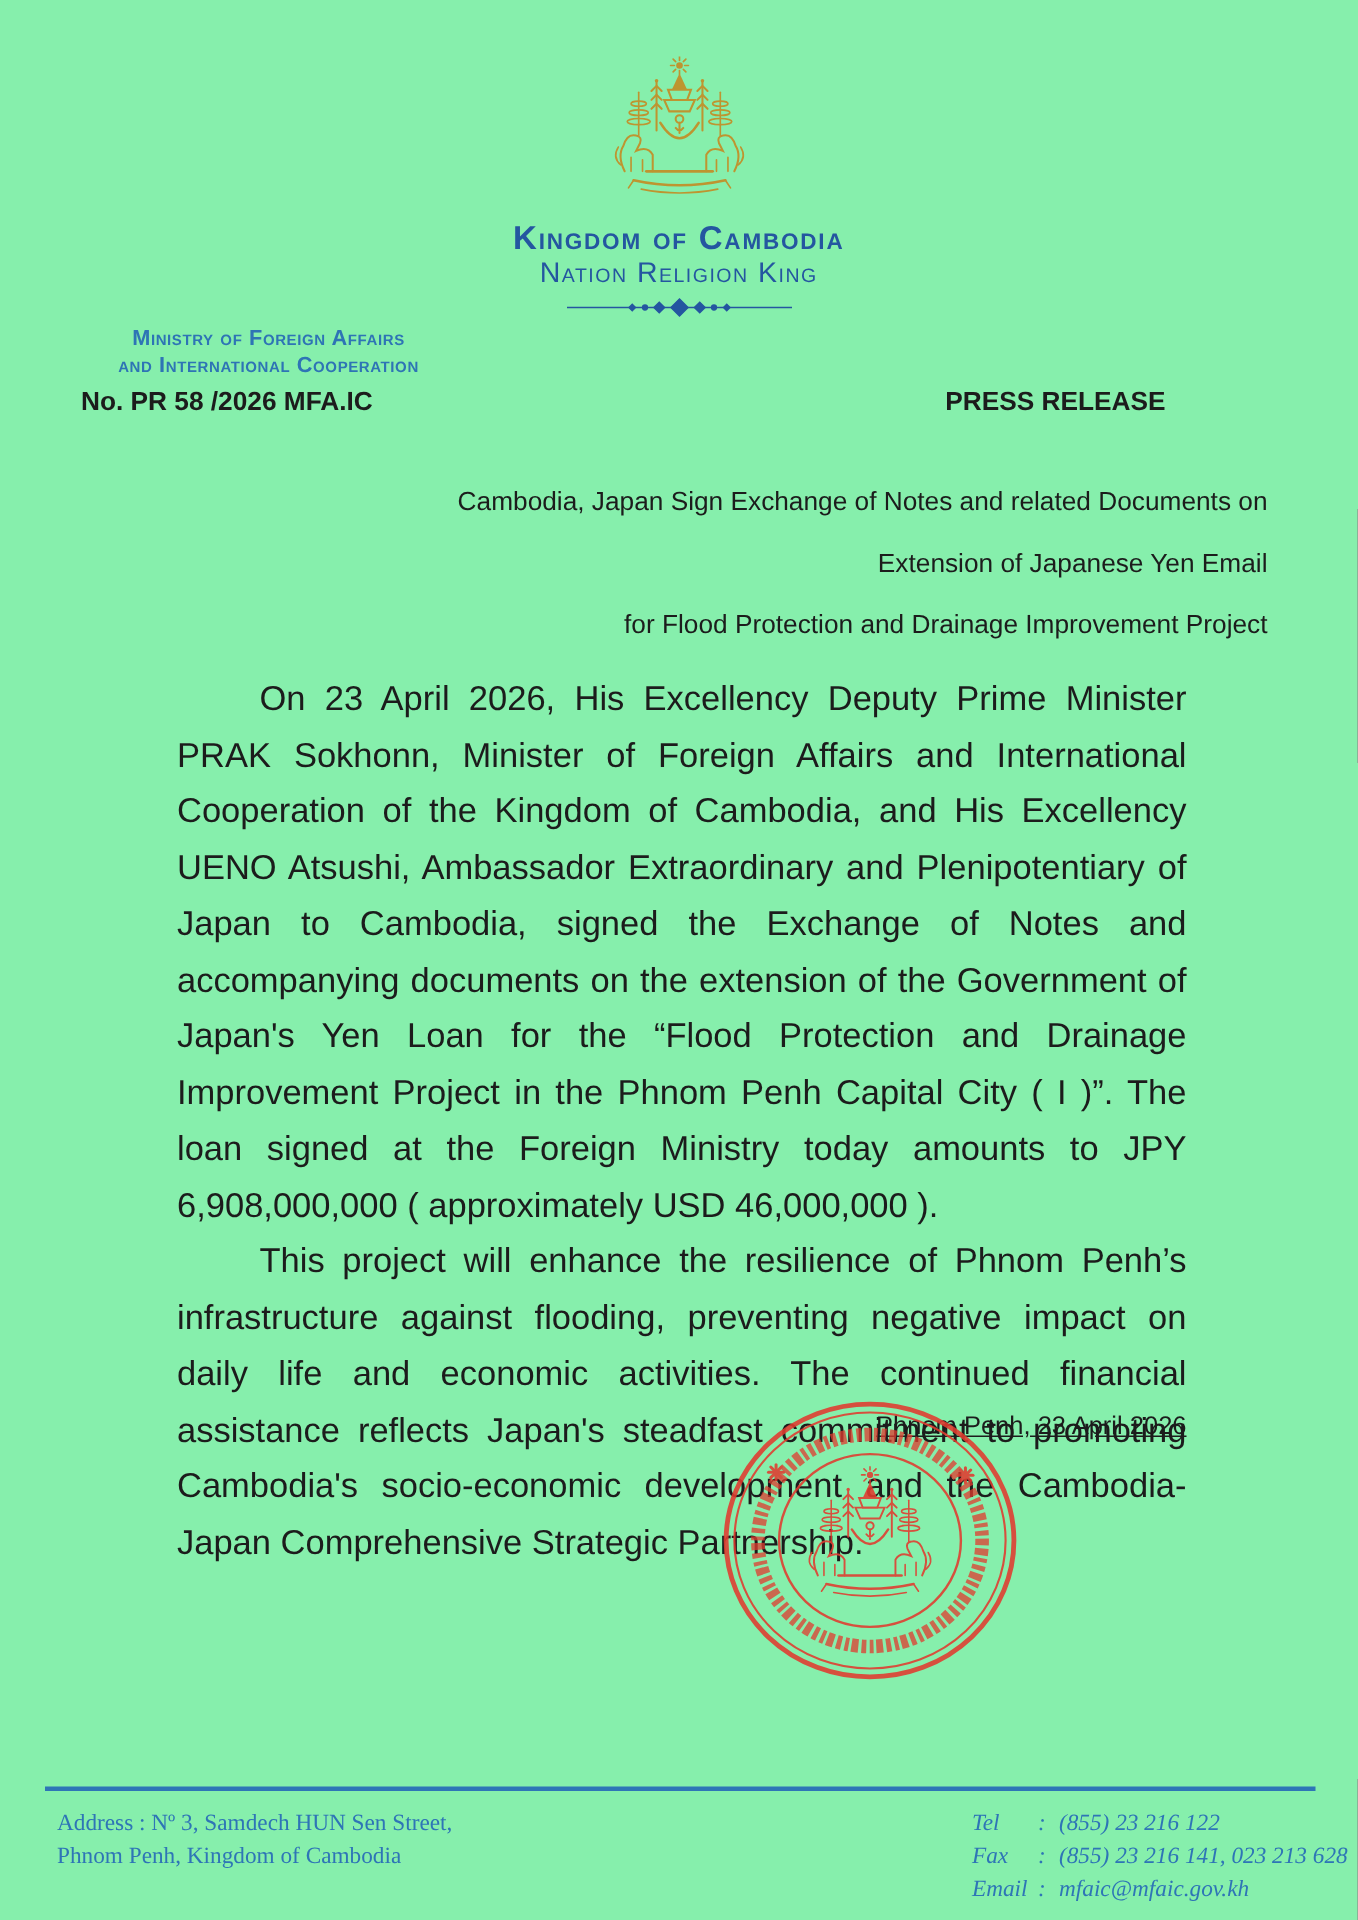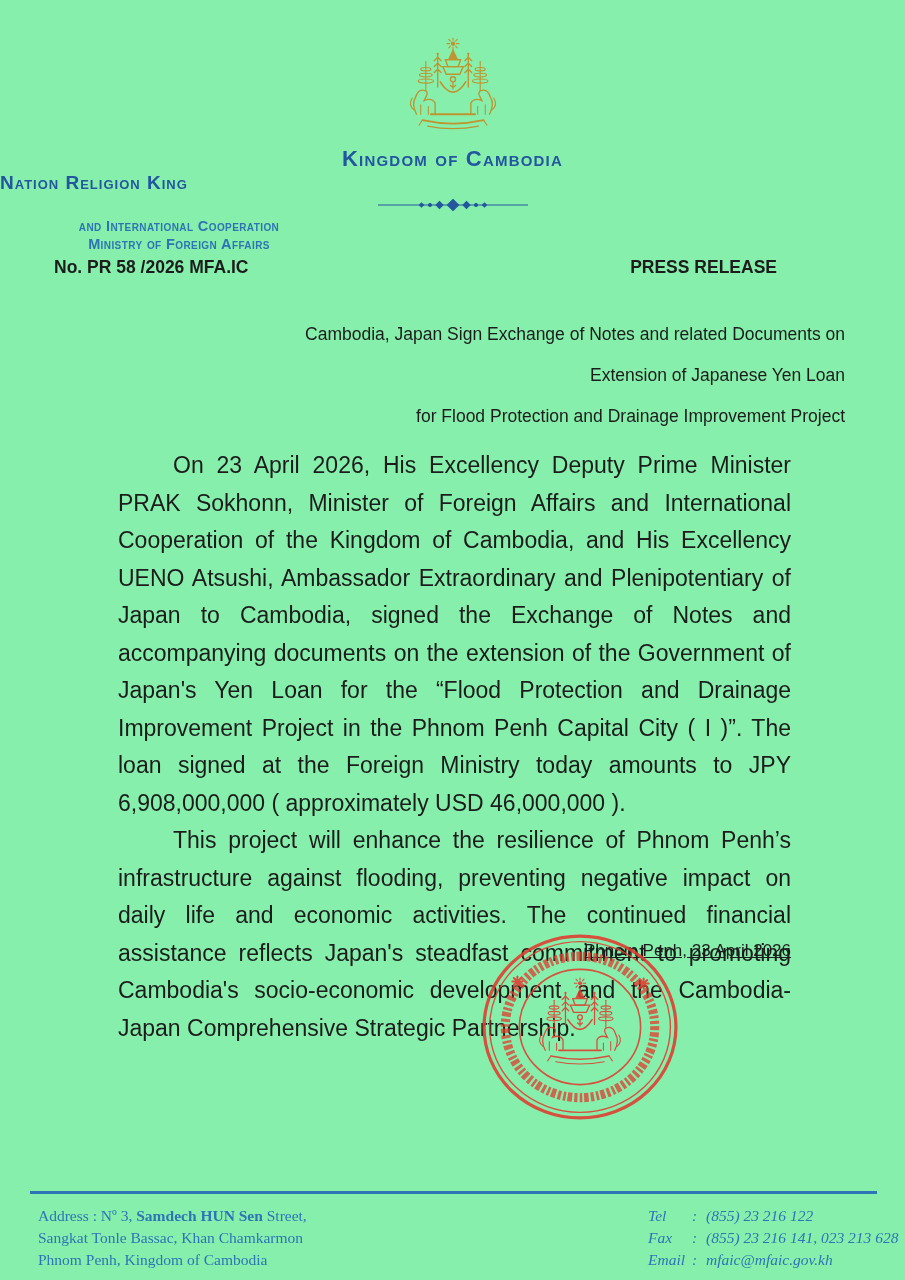--- a/index.html
+++ b/index.html
@@ -28,22 +28,23 @@
   }
   .kingdom-line{
     position:absolute;top:146px;left:0;right:0;
     text-align:center;
     font-variant:small-caps;
     font-weight:bold;font-size:22px;letter-spacing:1.2px;
     color:var(--heading-blue);
   }
   .motto-line{
     position:absolute;top:172px;left:0;right:0;
+    text-align:center;
     font-variant:small-caps;
-    font-weight:bold;font-size:19px;letter-spacing:1px;
+    font-weight:normal;font-size:19px;letter-spacing:1px;
     color:var(--heading-blue);
   }
   .divider{
     position:absolute;top:198px;left:50%;transform:translateX(-50%);
     width:150px;height:14px;color:var(--heading-blue);
   }
   .ministry-block{
     position:absolute;top:217px;left:36px;width:286px;
     text-align:center;
     font-variant:small-caps;
@@ -86,21 +87,21 @@
   .footer-rule{
     position:absolute;top:1191px;left:30px;right:28px;
     border-top:3px solid var(--footer-blue);
   }
   .footer-left{
     position:absolute;top:1205px;left:38px;
     font-family:"Liberation Serif","DejaVu Serif",serif;
     font-size:15.5px;line-height:22px;
     color:var(--footer-blue);
   }
-  .footer-left b{font-weight:bold;margin-top:32px;}
+  .footer-left b{font-weight:normal;margin-top:32px;}
   .footer-right{
     position:absolute;top:1205px;left:648px;
     font-family:"Liberation Serif","DejaVu Serif",serif;
     font-size:15.5px;line-height:22px;
     color:var(--footer-blue);
   }
   .contact-row{display:flex;font-style:italic;}
   .contact-row .c-label{width:44px;}
   .contact-row .c-sep{width:14px;}
   svg .thin{stroke-width:1.3;}
@@ -189,32 +190,32 @@
       <rect x="59" y="4.5" width="5" height="5" transform="rotate(45 61.5 7)"></rect>
       <rect x="86" y="4.5" width="5" height="5" transform="rotate(45 88.5 7)"></rect>
       <circle cx="52" cy="7" r="1.6"></circle>
         <circle cx="98" cy="7" r="1.6"></circle>
       <rect x="42" y="5.5" width="3" height="3" transform="rotate(45 43.5 7)"></rect>
       <rect x="105" y="5.5" width="3" height="3" transform="rotate(45 106.5 7)"></rect>
     </g>
   </svg>
 
   <div class="ministry-block">
+    <div>Ministry of Foreign Affairs</div>
     <div>and International Cooperation</div>
-    <div>Ministry of Foreign Affairs</div>
   </div>
 
   <div class="ref-row">
     <span>No. PR 58 /2026 MFA.IC</span>
     <span>PRESS RELEASE</span>
   </div>
 
   <div class="title-block">
     <div class="t-line">Cambodia, Japan Sign Exchange of Notes and related Documents on</div>
-    <div class="t-line">Extension of Japanese Yen Loan</div>
+    <div class="t-line">Extension of Japanese Yen Email</div>
     <div class="t-line">for Flood Protection and Drainage Improvement Project</div>
   </div>
 
   <div class="body-block">
     <p>On 23 April 2026, His Excellency Deputy Prime Minister PRAK Sokhonn, Minister of Foreign Affairs and International Cooperation of the Kingdom of Cambodia, and His Excellency UENO Atsushi, Ambassador Extraordinary and Plenipotentiary of Japan to Cambodia, signed the Exchange of Notes and accompanying documents on the extension of the Government of Japan's Yen Loan for the “Flood Protection and Drainage Improvement Project in the Phnom Penh Capital City ( I )”. The loan signed at the Foreign Ministry today amounts to JPY 6,908,000,000 ( approximately USD 46,000,000 ).</p>
     <p>This project will enhance the resilience of Phnom Penh’s infrastructure against flooding, preventing negative impact on daily life and economic activities.  The continued financial assistance reflects Japan's steadfast commitment to promoting Cambodia's socio-economic development and the Cambodia-Japan Comprehensive Strategic Partnership.</p>
   </div>
 
   <div class="dateline">Phnom Penh, 23 April 2026</div>
 
@@ -241,21 +242,20 @@
         </g>
       </g>
     </g>
     <use href="#arms" x="52" y="46" width="96" height="93"></use>
   </svg>
 
   <div class="footer-rule"></div>
 
   <div class="footer-left">
     <div><span>Address : </span><span>Nº 3, </span><b>Samdech HUN Sen</b><span> Street,</span></div>
-    <div>Sangkat Tonle Bassac, Khan Chamkarmon</div>
     <div>Phnom Penh, Kingdom of Cambodia</div>
   </div>
 
   <div class="footer-right">
     <div class="contact-row">
       <span class="c-label">Tel</span>
         <span class="c-sep">:</span>
         <span>(855) 23 216 122</span>
     </div>
     <div class="contact-row">

